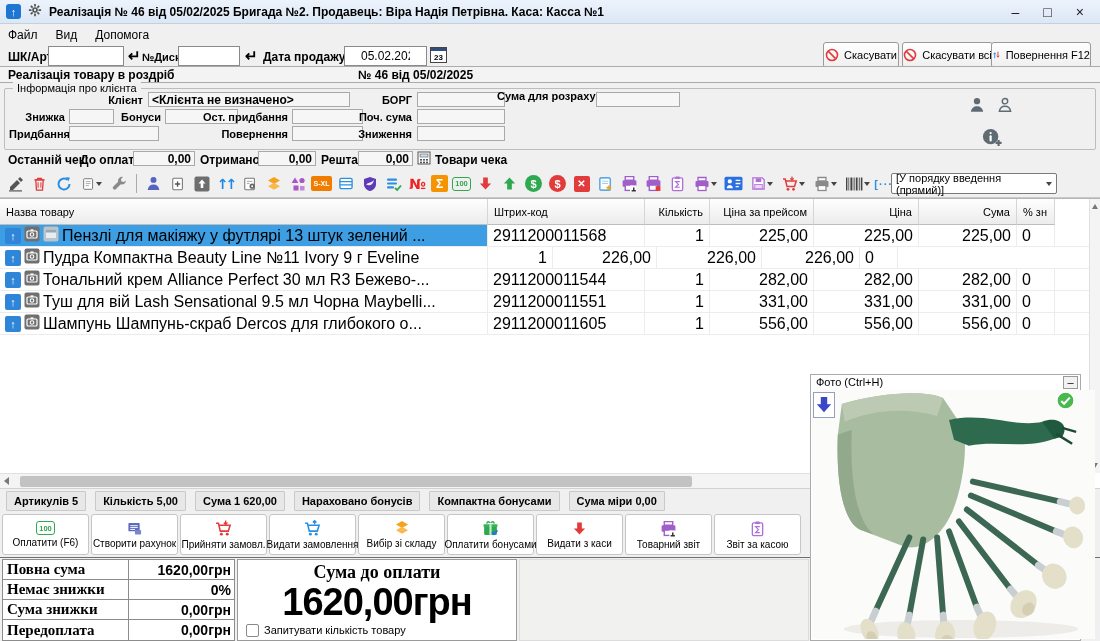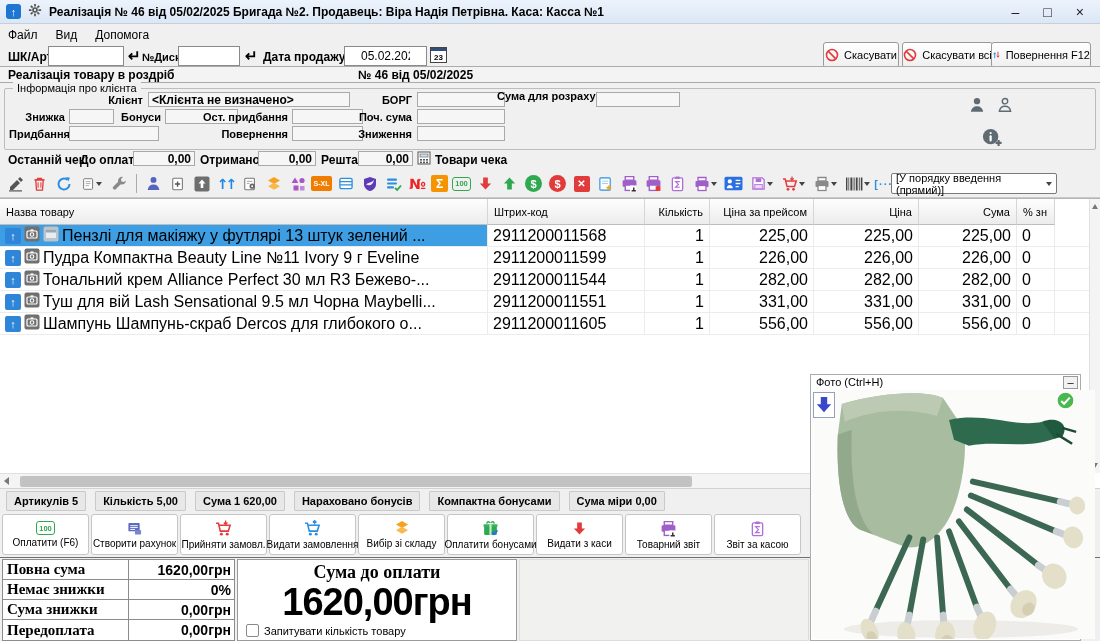--- a/index.html
+++ b/index.html
@@ -73,21 +73,21 @@
 
 .summary{position:absolute;top:557px;left:0;right:0;height:84px;border-top:1px solid #6f6f6f;background:#f0f0f0}
 .sumtable{position:absolute;left:2px;top:1px;width:233px;height:82px;background:#fff;border:1px solid #8c8c8c}
 .sumrow{display:flex;height:20px;border-bottom:1px solid #8c8c8c}
 .sumrow:last-child{border-bottom:none}
 .sumlab{width:126px;border-right:1px solid #8c8c8c;font-family:"Liberation Serif",serif;font-weight:bold;font-size:15px;display:flex;align-items:center;padding:0 4px;white-space:nowrap}
 .sumval{flex:1;display:flex;align-items:center;justify-content:flex-end;font-weight:bold;font-size:14px;padding:0 3px;white-space:nowrap}
 .paypanel{position:absolute;left:237px;top:1px;width:280px;height:82px;background:#fff;border:1px solid #9a9a9a}
 .paytitle{text-align:center;font-family:"Liberation Serif",serif;font-weight:bold;font-size:18px;margin-top:2px}
 .payvalue{text-align:center;font-weight:bold;font-size:38px;letter-spacing:-1px;line-height:38px}
-.askrow{position:absolute;left:8px;bottom:3px;display:flex;align-items:center;gap:5px}
+.askrow{position:absolute;left:8px;bottom:3px;display:flex;align-items:flex-start;gap:5px}
 .cb{width:13px;height:13px;background:#fff;border:1px solid #8a8a8a;border-radius:2px}
 .asklbl{font-size:11px}
 .filler{position:absolute;left:519px;top:1px;width:290px;height:82px;background:#f1f1f0;border:1px solid #dcdcdc}
 
 .photo{position:absolute;left:810px;top:374px;width:271px;height:267px;background:#fff;border:1px solid #ababab;z-index:20}
 .phototitle{position:absolute;left:5px;top:1px;font-size:11px}
 .photomin{position:absolute;right:2px;top:1px;width:15px;height:13px;border:1px solid #999;background:#f2f2f2;font-size:11px;line-height:9px;display:flex;align-items:center;justify-content:center}
 .dlbtn{position:absolute;left:2px;top:17px;width:22px;height:26px;background:#fff;border:1px solid #93a0c0;display:flex;align-items:center;justify-content:center;z-index:2}
 .okic{position:absolute;right:5px;top:16px;z-index:2}
 .photoimg{position:absolute;left:1px;top:15px;width:283px;height:249px}
@@ -477,21 +477,20 @@
     <div class="td c1 namecell">
       <span class="rowup">↑</span>
       <span><svg width="16" height="16" viewBox="0 0 16 16">
             <rect x=".5" y=".5" width="15" height="15" rx="2" fill="#707070"></rect>
             <rect x="3" y="5" width="10" height="7" rx="1" fill="none" stroke="#fff" stroke-width="1.2"></rect>
             <circle cx="8" cy="8.5" r="1.8" fill="none" stroke="#fff" stroke-width="1.1"></circle>
             <rect x="6.5" y="3.4" width="3" height="1.6" fill="#fff"></rect>
           </svg></span>
       <span class="nametext">Пудра Компактна Beauty Line №11 Ivory 9 г Eveline</span>
     </div>
-    <div class="td c2">2911200011599</div>
     <div class="td c3 num">1</div>
     <div class="td c4 num">226,00</div>
     <div class="td c5 num">226,00</div>
     <div class="td c6 num">226,00</div>
     <div class="td c7">0</div>
   </div>
 
   <div class="tr">
     <div class="td c1 namecell">
       <span class="rowup">↑</span>

